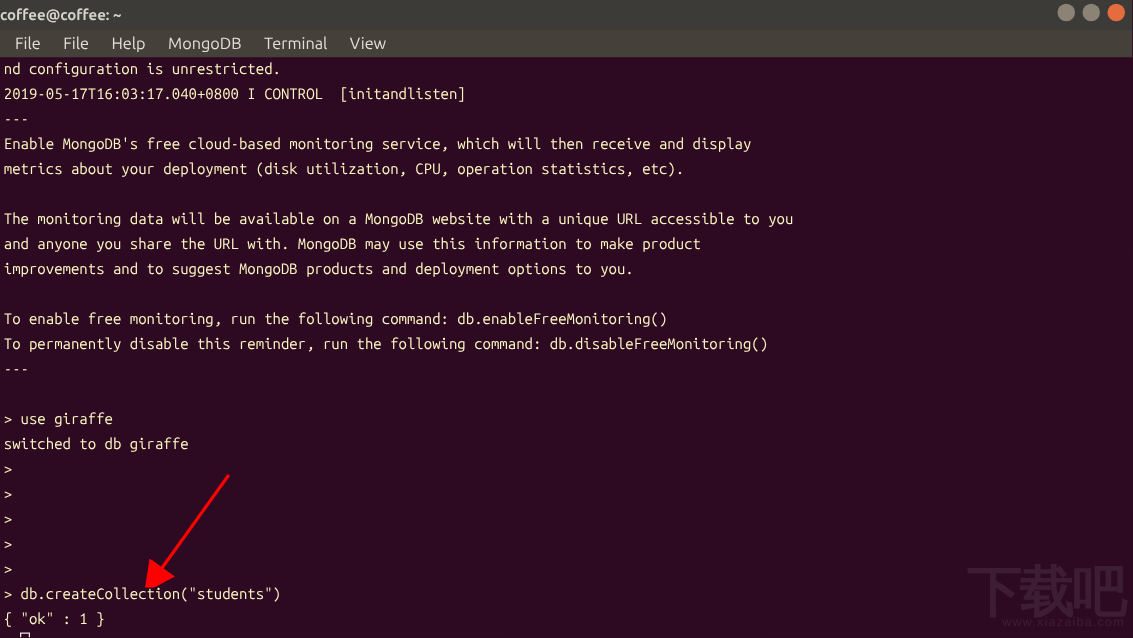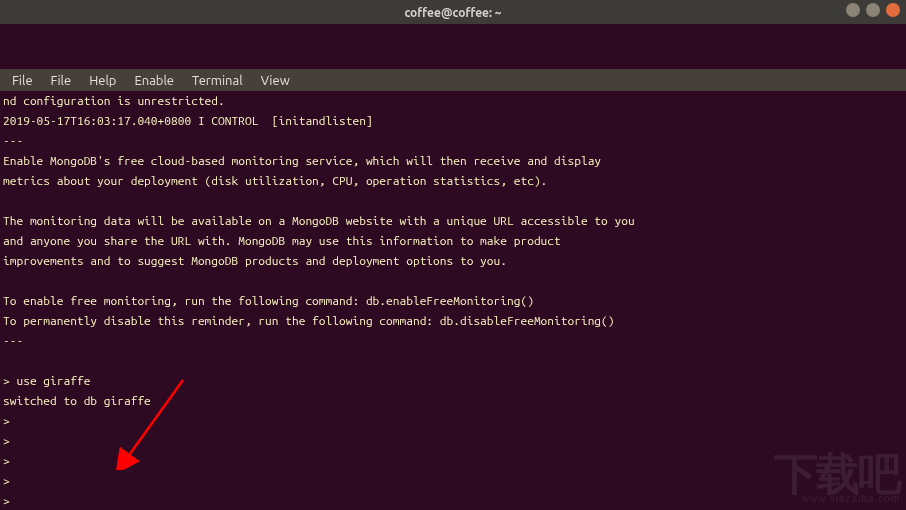--- a/index.html
+++ b/index.html
@@ -13,21 +13,21 @@
       background: #2d0a22;
       font-family: "Ubuntu Mono", "DejaVu Sans Mono", monospace;
       overflow: hidden;
       position: relative;
     }
     .titlebar {
       height: 24px;
       background: #3c3b37;
       display: flex;
       align-items: center;
-      justify-content: center;
+      justify-content: flex-start;
       position: relative;
       color: #d6d3cf;
       font-family: "Ubuntu", sans-serif;
       font-size: 12px;
       font-weight: bold;
     }
     .titlebar-title {
       white-space: nowrap;
     }
     .window-controls {
@@ -49,21 +49,20 @@
     .menubar {
       height: 22px;
       background: #45403a;
       display: flex;
       align-items: center;
       padding: 0 4px;
       color: #e4e0d8;
       font-family: "Ubuntu", sans-serif;
       font-size: 13px;
       gap: 2px;
-      margin-top: 45px;
     }
     .menu-item {
       padding: 2px 8px;
       cursor: pointer;
     }
     .terminal-body {
       background: #2d0a22;
       color: #fef9c3;
       font-size: 12px;
       line-height: 20px;
@@ -119,21 +118,21 @@
     <span class="wc wc-min"></span>
     <span class="wc wc-max"></span>
     <span class="wc wc-close"></span>
   </div>
 </div>
 
 <div class="menubar">
   <span class="menu-item">File</span>
   <span class="menu-item">File</span>
   <span class="menu-item">Help</span>
-  <span class="menu-item">Enable</span>
+  <span class="menu-item">MongoDB</span>
   <span class="menu-item">Terminal</span>
   <span class="menu-item">View</span>
 </div>
 
 <div class="terminal-body" id="terminal">nd configuration is unrestricted.
 2019-05-17T16:03:17.040+0800 I CONTROL  [initandlisten]
 ---
 Enable MongoDB's free cloud-based monitoring service, which will then receive and display
 metrics about your deployment (disk utilization, CPU, operation statistics, etc).
 

